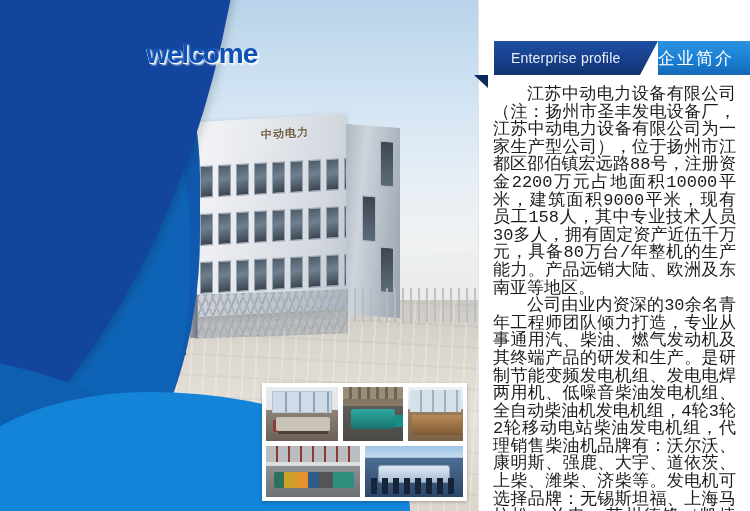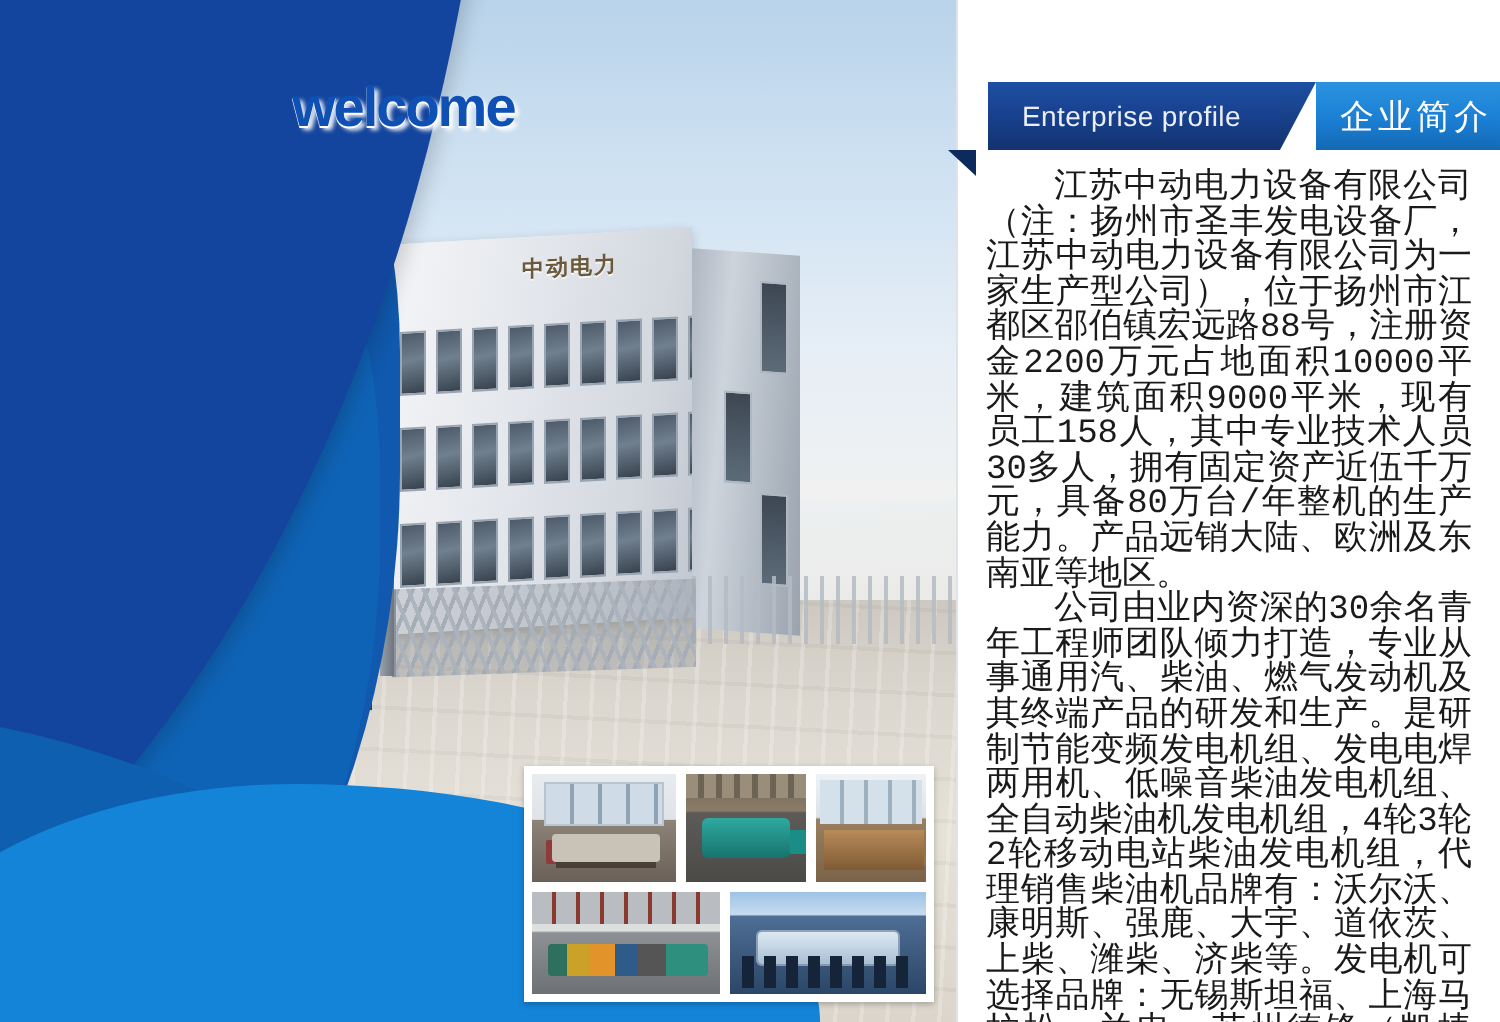--- a/index.html
+++ b/index.html
@@ -250,21 +250,21 @@
     flex:0 0 18px;
     background:linear-gradient(180deg,#1e4fa3,#12336f);
     clip-path:polygon(0 0,100% 0,0 100%);
   }
   #ribbon .seg-light{
     position:relative;flex:1;
     background:linear-gradient(180deg,#2b93e0 0%,#1b7fd4 55%,#1469b5 100%);
     display:flex;align-items:center;
   }
   #ribbon .seg-light .lbl{
-    color:#ffffff;font-size:17px;padding-left:12px;letter-spacing:2px;
+    color:#ffffff;font-size:17px;letter-spacing:2px;
     font-family:"DejaVu Sans",sans-serif;
   }
   
   #ribbon-tail{
     position:absolute;left:-5px;top:75px;width:14px;height:13px;
     background:#0d2a5c;
     clip-path:polygon(0 0,100% 0,100% 100%);
   }
 
   

